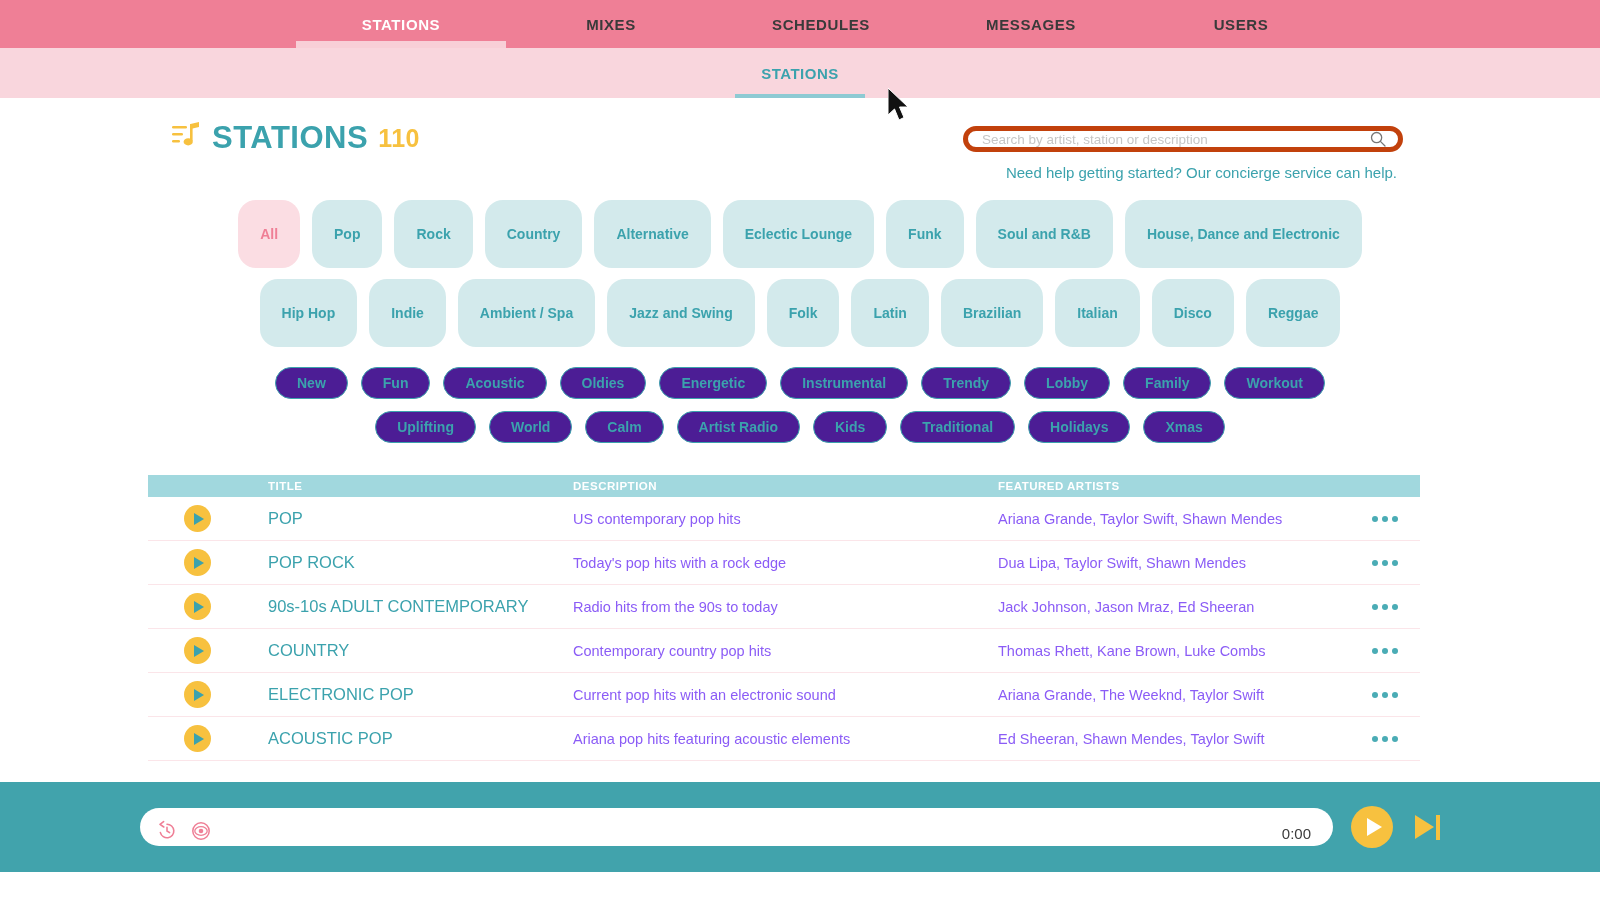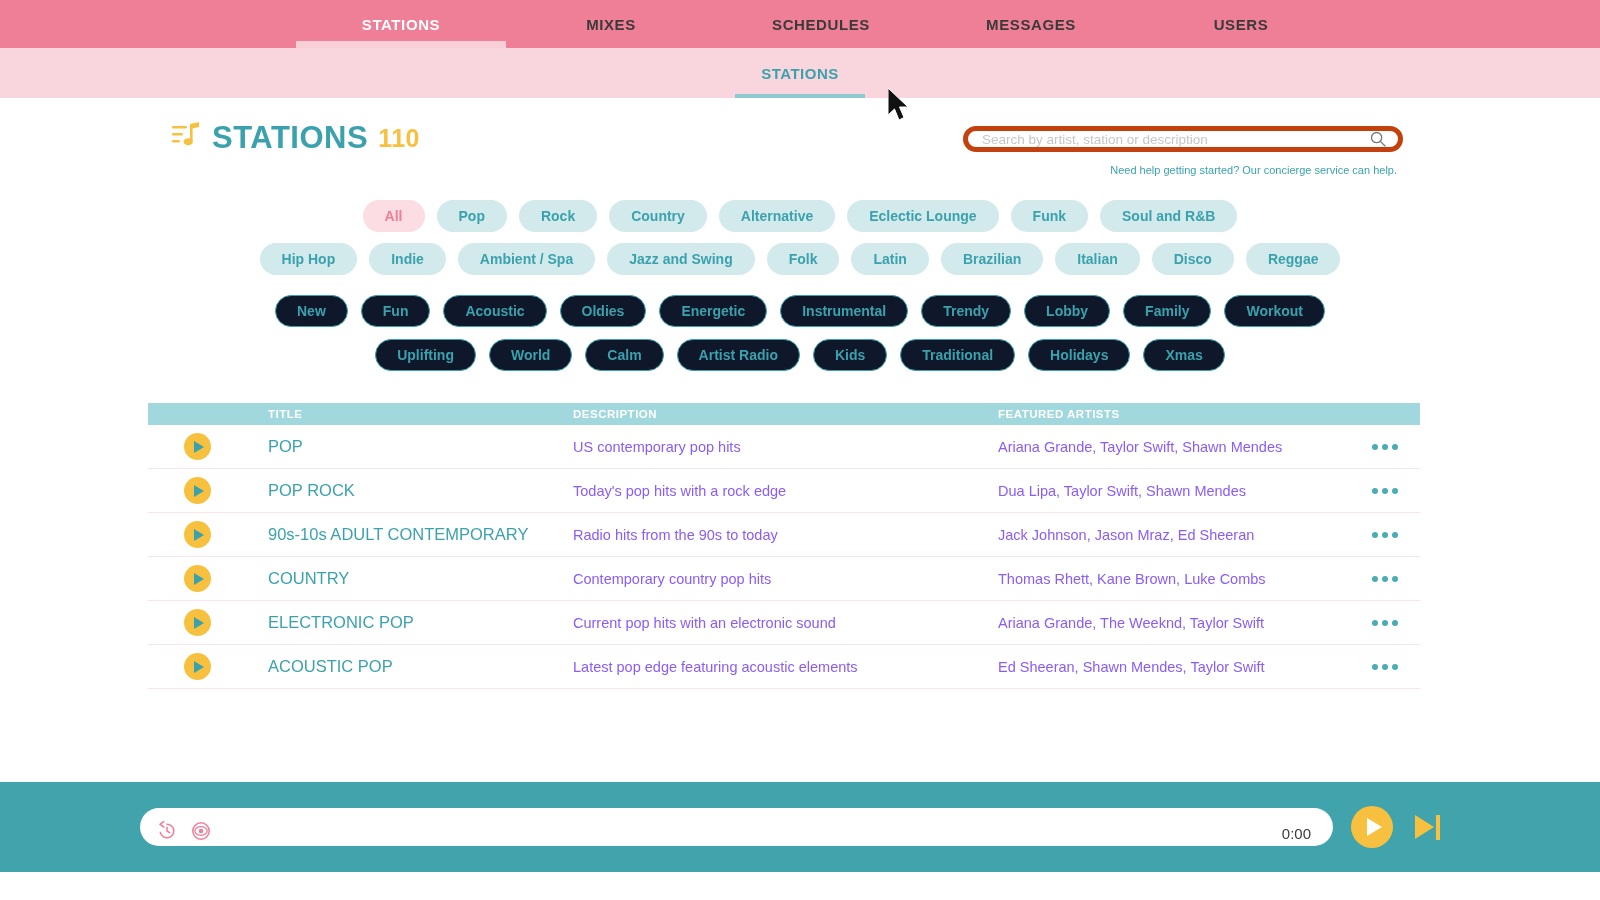--- a/index.html
+++ b/index.html
@@ -137,53 +137,53 @@
   .searchbox input::placeholder { color: #c6c6c6; }
   .search-icon {
     position: absolute;
     right: 12px; top: 50%;
     transform: translateY(-50%);
     width: 16px; height: 16px;
   }
   .concierge {
     margin-top: 12px;
     text-align: right;
-    font-size: 11px;
+    font-size: 15px;
     color: #3ba2ad;
     cursor: pointer;
     padding-right: 6px;
   }
 
   
   .chipzone { margin-top: 16px; }
   .chiprow {
     display: flex;
     justify-content: center;
     align-items: center;
     gap: 12px;
     margin-bottom: 11px;
   }
   .chip {
     background: #d3eaec;
     color: #3ba2ad;
     font-size: 14px;
     font-weight: bold;
     border-radius: 18px;
-    padding: 9px 22px;
+    padding: 27px 22px;
     white-space: nowrap;
     cursor: pointer;
     line-height: 1;
   }
   .chip.selected {
     background: #fbdde3;
     color: #ef7f96;
   }
   .chiprow.moods { gap: 13px; margin-bottom: 12px; }
   .chip.outline {
-    background: #0f172a;
+    background: #4c1d95;
     border: 1.6px solid #3ba2ad;
     color: #3ba2ad;
     padding: 8px 21px;
     border-radius: 20px;
   }
   .moodzone { margin-top: 20px; }
 
   
   .tablewrap {
     margin: 32px 180px 0 148px;
@@ -395,20 +395,21 @@
 
     <div class="chiprow">
       <div class="chip selected"><span>All</span></div>
       <div class="chip"><span>Pop</span></div>
       <div class="chip"><span>Rock</span></div>
       <div class="chip"><span>Country</span></div>
       <div class="chip"><span>Alternative</span></div>
       <div class="chip"><span>Eclectic Lounge</span></div>
       <div class="chip"><span>Funk</span></div>
       <div class="chip"><span>Soul and R&amp;B</span></div>
+      <div class="chip"><span>House, Dance and Electronic</span></div>
     </div>
 
     <div class="chiprow">
       <div class="chip"><span>Hip Hop</span></div>
       <div class="chip"><span>Indie</span></div>
       <div class="chip"><span>Ambient / Spa</span></div>
       <div class="chip"><span>Jazz and Swing</span></div>
       <div class="chip"><span>Folk</span></div>
       <div class="chip"><span>Latin</span></div>
       <div class="chip"><span>Brazilian</span></div>
@@ -543,21 +544,21 @@
       </div>
     </div>
 
     <div class="trow">
       <div class="col-play">
         <div class="playbtn">
             <span class="tri"></span>
           </div>
       </div>
       <div class="col-title rowtitle">ACOUSTIC POP</div>
-      <div class="col-desc rowdesc">Latest pop edge featuring acoustic elements</div>
+      <div class="col-desc rowdesc">Ariana pop hits featuring acoustic elements</div>
       <div class="col-art rowart">Ed Sheeran, Shawn Mendes, Taylor Swift</div>
       <div class="col-menu">
         <div class="dots">
             <i></i>
             <i></i>
             <i></i>
           </div>
       </div>
     </div>
   </div>

